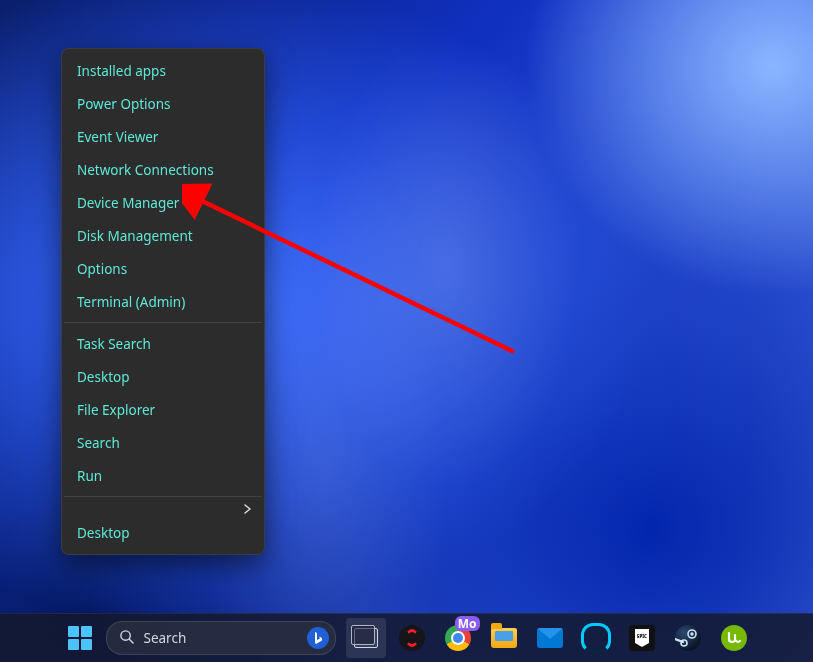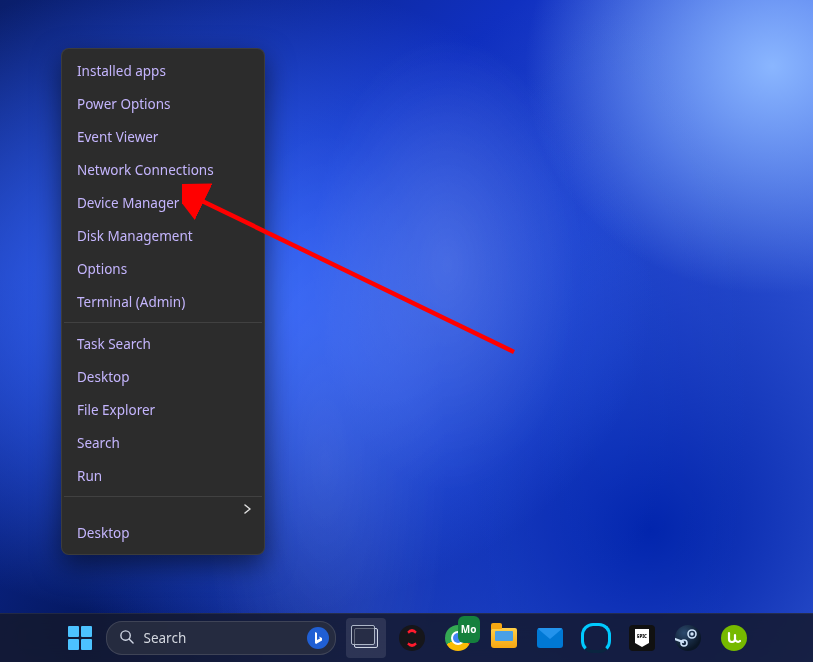--- a/index.html
+++ b/index.html
@@ -39,21 +39,21 @@
   .winx-menu {
     position: absolute;
     left: 61px;
     top: 48px;
     width: 202px;
     background: #2c2c2c;
     border: 1px solid rgba(255,255,255,0.08);
     border-radius: 8px;
     box-shadow: 0 10px 28px rgba(0,0,0,0.55);
     padding: 5px 0;
-    color: #c4b5fd;
+    color: #5eead4;
     font-size: 13.5px;
   }
   .winx-item {
     padding: 7.5px 15px;
     cursor: default;
     position: relative;
   }
   .winx-sep {
     height: 1px;
     margin: 4px 2px;
@@ -215,22 +215,22 @@
   }
   .taskview::after{
     content:"";position:absolute;left:-4px;top:-4px;width:22px;height:18px;border:1.5px solid #aeb7c8;border-radius:2px;background:rgba(30,35,55,.6);
   }
 
   
   .alexa { width:24px;height:24px;border-radius:12px;border:3px solid #00caff;border-bottom-color:#0a2540; }
 
   .badge-mo {
     position:absolute;top:-2px;right:-2px;
-    background:#15803d;color:#fff;font-size:10px;font-weight:700;
-    padding:8px 3px;border-radius:6px;line-height:11px;
+    background:#8b5cf6;color:#fff;font-size:12px;font-weight:700;
+    padding:2px 3px;border-radius:6px;line-height:11px;
   }
 </style>
 </head>
 <body>
 
 <div class="desktop"></div>
 
 <div class="winx-menu">
   <div class="winx-item">Installed apps</div>
   <div class="winx-item">Power Options</div>

